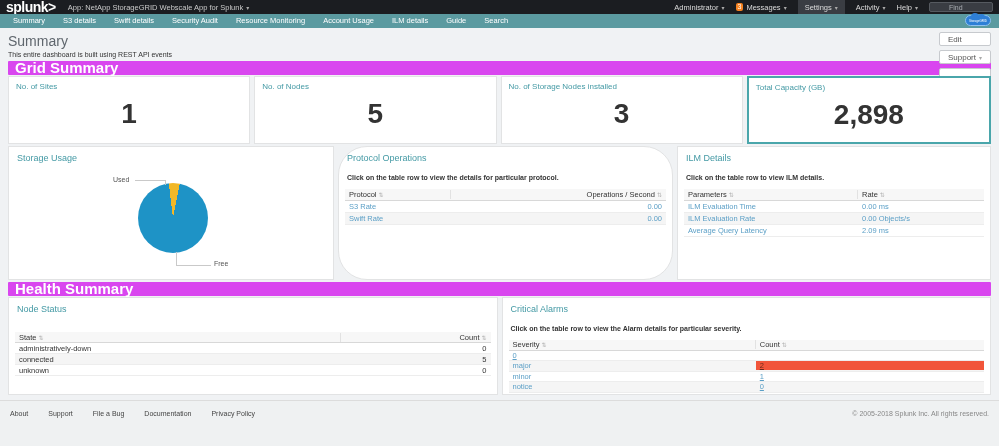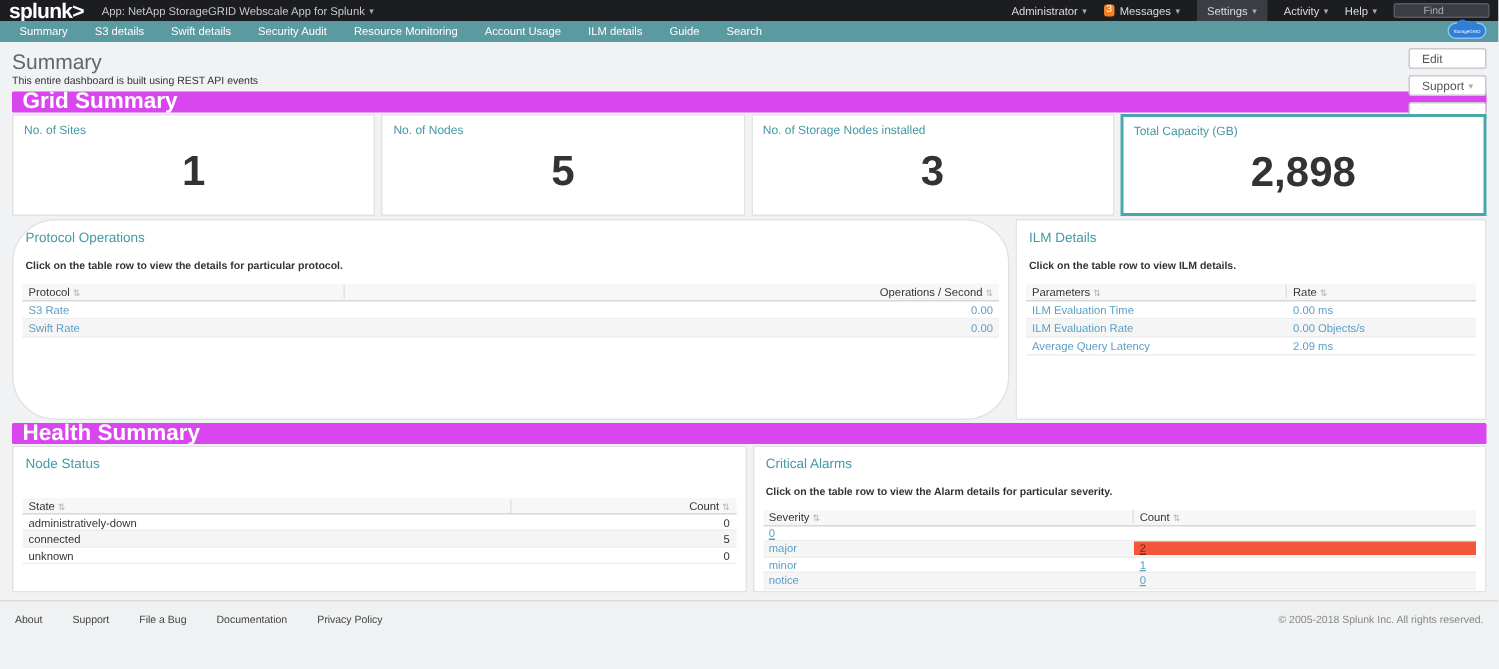--- a/index.html
+++ b/index.html
@@ -186,20 +186,28 @@
     <div class="kpi-value">3</div>
   </div>
   <div class="kpi hl">
     <div class="kpi-title">Total Capacity (GB)</div>
     <div class="kpi-value">2,898</div>
   </div>
 </div>
 
 <div class="row2">
 
+  <div class="panel panel-storage">
+    <div class="panel-title">Storage Usage</div>
+    <div class="pie" style="background: conic-gradient(from -7deg, rgb(242, 184, 39) 0deg, rgb(242, 184, 39) 5%, rgb(30, 147, 198) 5%, rgb(30, 147, 198) 100%);"></div>
+    <div class="leader-used"></div>
+    <div class="leader-free"></div>
+    <span class="pie-label used">Used</span>
+    <span class="pie-label free">Free</span>
+  </div>
 
   <div class="panel panel-protocol">
     <div class="panel-title">Protocol Operations</div>
     <div class="panel-desc">Click on the table row to view the details for particular protocol.</div>
     <div class="tbl protocol">
       <div class="tr th-row">
         <span class="th c1">
           <span class="th-label">Protocol</span><span class="sort-icon">⇅</span>
         </span>
         <span class="th c2">

